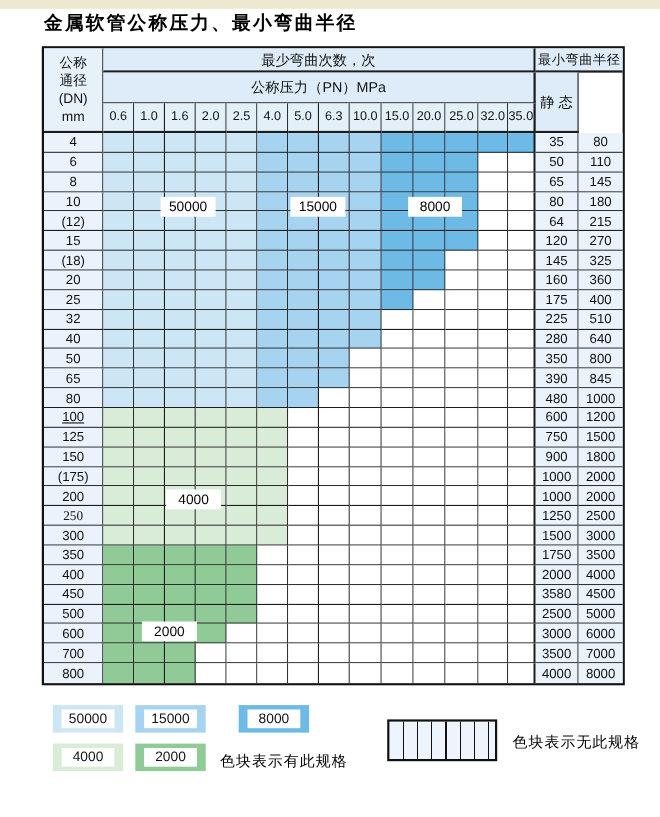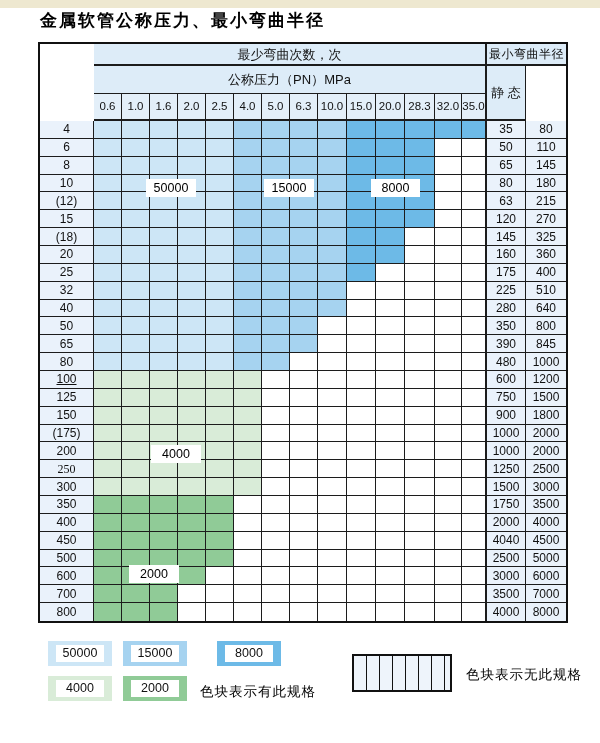--- a/index.html
+++ b/index.html
@@ -69,37 +69,43 @@
 </style>
 </head>
 <body style="--hatchbg: #eef4fb;">
 
 <div id="topStrip" class="abs"></div>
 
 <div id="pageTitle" class="abs">金属软管公称压力、最小弯曲半径</div>
 
 <div id="tableWrap" class="abs">
   <div id="grid">
+    <div class="c hd h-dn">
+      <span>公称</span>
+      <span>通径</span>
+      <span>(DN)</span>
+      <span>mm</span>
+    </div>
     <div class="c hd h-cycles">最少弯曲次数，次</div>
     <div class="c hd h-radius">最小弯曲半径</div>
     <div class="c hd h-static">静 态</div>
     <div class="c hd h-pressure">公称压力（PN）MPa</div>
 
   <div class="c pv" style="grid-area: 3 / 2 / 4 / 3;">0.6</div>
       <div class="c pv" style="grid-area: 3 / 3 / 4 / 4;">1.0</div>
       <div class="c pv" style="grid-area: 3 / 4 / 4 / 5;">1.6</div>
       <div class="c pv" style="grid-area: 3 / 5 / 4 / 6;">2.0</div>
       <div class="c pv" style="grid-area: 3 / 6 / 4 / 7;">2.5</div>
       <div class="c pv" style="grid-area: 3 / 7 / 4 / 8;">4.0</div>
       <div class="c pv" style="grid-area: 3 / 8 / 4 / 9;">5.0</div>
       <div class="c pv" style="grid-area: 3 / 9 / 4 / 10;">6.3</div>
       <div class="c pv" style="grid-area: 3 / 10 / 4 / 11;">10.0</div>
       <div class="c pv" style="grid-area: 3 / 11 / 4 / 12;">15.0</div>
       <div class="c pv" style="grid-area: 3 / 12 / 4 / 13;">20.0</div>
-      <div class="c pv" style="grid-area: 3 / 13 / 4 / 14;">28.3</div>
+      <div class="c pv" style="grid-area: 3 / 13 / 4 / 14;">25.0</div>
       <div class="c pv" style="grid-area: 3 / 14 / 4 / 15;">32.0</div>
       <div class="c pv vthick" style="grid-area: 3 / 15 / 4 / 16;">35.0</div>
       <div class="c dn" style="grid-area: 4 / 1;">4</div>
       <div class="c sc" style="grid-area: 4 / 2; background: rgb(205, 230, 246);"></div>
       <div class="c sc" style="grid-area: 4 / 3; background: rgb(205, 230, 246);"></div>
       <div class="c sc" style="grid-area: 4 / 4; background: rgb(205, 230, 246);"></div>
       <div class="c sc" style="grid-area: 4 / 5; background: rgb(205, 230, 246);"></div>
       <div class="c sc" style="grid-area: 4 / 6; background: rgb(205, 230, 246);"></div>
       <div class="c sc" style="grid-area: 4 / 7; background: rgb(166, 211, 240);"></div>
       <div class="c sc" style="grid-area: 4 / 8; background: rgb(166, 211, 240);"></div>
@@ -171,21 +177,21 @@
       <div class="c sc" style="grid-area: 8 / 6; background: rgb(205, 230, 246);"></div>
       <div class="c sc" style="grid-area: 8 / 7; background: rgb(166, 211, 240);"></div>
       <div class="c sc" style="grid-area: 8 / 8; background: rgb(166, 211, 240);"></div>
       <div class="c sc" style="grid-area: 8 / 9; background: rgb(166, 211, 240);"></div>
       <div class="c sc" style="grid-area: 8 / 10; background: rgb(166, 211, 240);"></div>
       <div class="c sc" style="grid-area: 8 / 11; background: rgb(109, 186, 231);"></div>
       <div class="c sc" style="grid-area: 8 / 12; background: rgb(109, 186, 231);"></div>
       <div class="c sc" style="grid-area: 8 / 13; background: rgb(109, 186, 231);"></div>
       <div class="c sc hatch" style="grid-area: 8 / 14;"></div>
       <div class="c sc hatch vthick" style="grid-area: 8 / 15;"></div>
-      <div class="c val" style="grid-area: 8 / 16;">63</div>
+      <div class="c val" style="grid-area: 8 / 16;">64</div>
       <div class="c val rr0" style="grid-area: 8 / 17;">215</div>
       <div class="c dn" style="grid-area: 9 / 1;">15</div>
       <div class="c sc" style="grid-area: 9 / 2; background: rgb(205, 230, 246);"></div>
       <div class="c sc" style="grid-area: 9 / 3; background: rgb(205, 230, 246);"></div>
       <div class="c sc" style="grid-area: 9 / 4; background: rgb(205, 230, 246);"></div>
       <div class="c sc" style="grid-area: 9 / 5; background: rgb(205, 230, 246);"></div>
       <div class="c sc" style="grid-area: 9 / 6; background: rgb(205, 230, 246);"></div>
       <div class="c sc" style="grid-area: 9 / 7; background: rgb(166, 211, 240);"></div>
       <div class="c sc" style="grid-area: 9 / 8; background: rgb(166, 211, 240);"></div>
       <div class="c sc" style="grid-area: 9 / 9; background: rgb(166, 211, 240);"></div>
@@ -494,21 +500,21 @@
       <div class="c sc" style="grid-area: 27 / 6; background: rgb(144, 203, 151);"></div>
       <div class="c sc hatch" style="grid-area: 27 / 7;"></div>
       <div class="c sc hatch" style="grid-area: 27 / 8;"></div>
       <div class="c sc hatch" style="grid-area: 27 / 9;"></div>
       <div class="c sc hatch" style="grid-area: 27 / 10;"></div>
       <div class="c sc hatch" style="grid-area: 27 / 11;"></div>
       <div class="c sc hatch" style="grid-area: 27 / 12;"></div>
       <div class="c sc hatch" style="grid-area: 27 / 13;"></div>
       <div class="c sc hatch" style="grid-area: 27 / 14;"></div>
       <div class="c sc hatch vthick" style="grid-area: 27 / 15;"></div>
-      <div class="c val" style="grid-area: 27 / 16;">4040</div>
+      <div class="c val" style="grid-area: 27 / 16;">3580</div>
       <div class="c val rr0" style="grid-area: 27 / 17;">4500</div>
       <div class="c dn" style="grid-area: 28 / 1;">500</div>
       <div class="c sc" style="grid-area: 28 / 2; background: rgb(144, 203, 151);"></div>
       <div class="c sc" style="grid-area: 28 / 3; background: rgb(144, 203, 151);"></div>
       <div class="c sc" style="grid-area: 28 / 4; background: rgb(144, 203, 151);"></div>
       <div class="c sc" style="grid-area: 28 / 5; background: rgb(144, 203, 151);"></div>
       <div class="c sc" style="grid-area: 28 / 6; background: rgb(144, 203, 151);"></div>
       <div class="c sc hatch" style="grid-area: 28 / 7;"></div>
       <div class="c sc hatch" style="grid-area: 28 / 8;"></div>
       <div class="c sc hatch" style="grid-area: 28 / 9;"></div>

